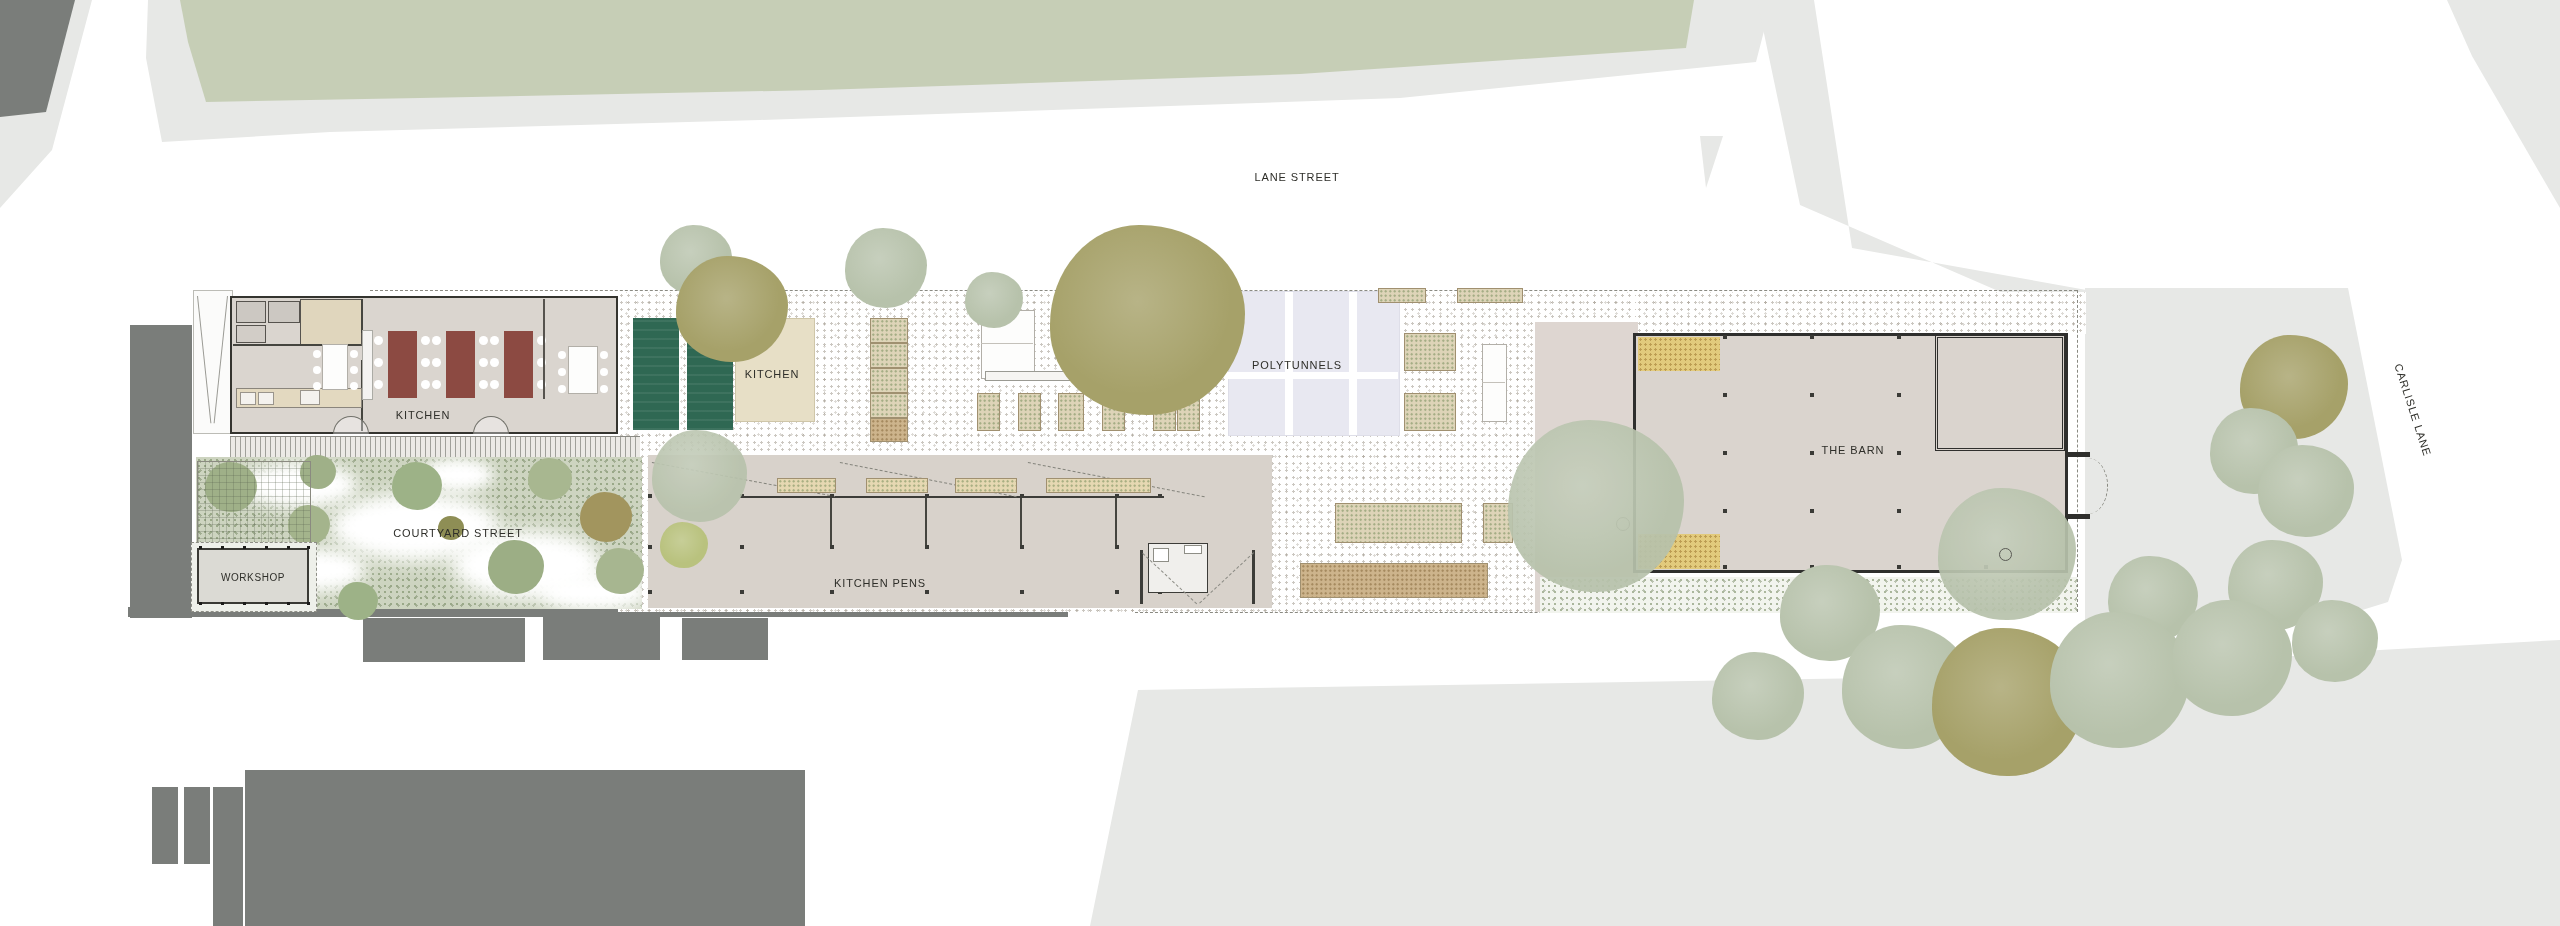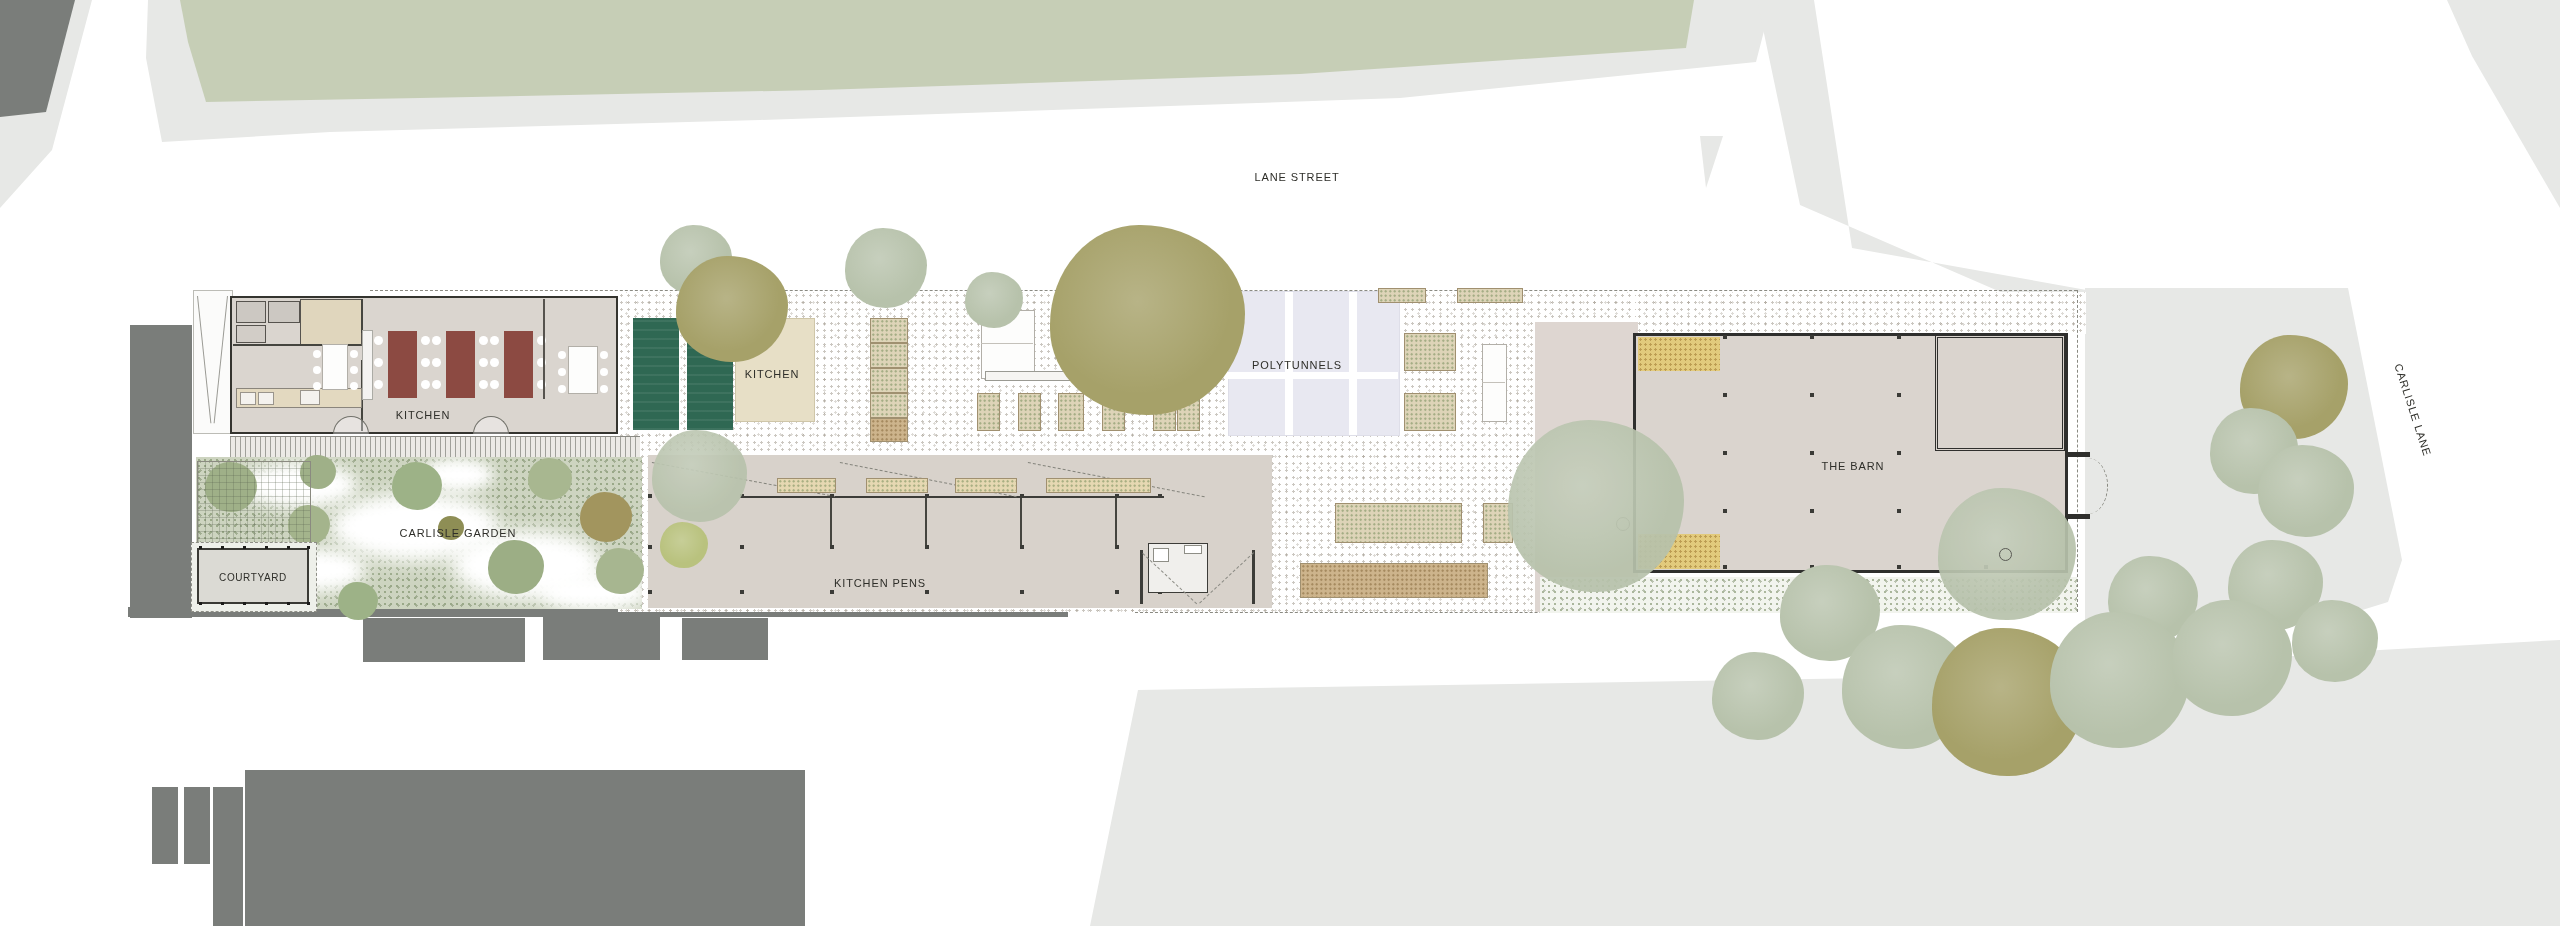--- a/index.html
+++ b/index.html
@@ -124,29 +124,29 @@
   <div class="shrub" style="left:288px;top:505px;width:42px;height:40px;background:#a4b48c;"></div>
   <div class="shrub" style="left:392px;top:462px;width:50px;height:48px;background:#9db287;"></div>
   <div class="shrub" style="left:528px;top:458px;width:44px;height:42px;background:#a8b790;"></div>
   <div class="shrub" style="left:580px;top:492px;width:52px;height:50px;background:#a2955e;"></div>
   <div class="shrub" style="left:488px;top:540px;width:56px;height:54px;background:#9cae85;"></div>
   <div class="shrub" style="left:596px;top:548px;width:48px;height:46px;background:#a7b690;"></div>
   <div class="shrub" style="left:338px;top:582px;width:40px;height:38px;background:#9db287;"></div>
   <div class="shrub" style="left:228px;top:548px;width:34px;height:32px;background:#a4b48c;"></div>
   <div class="shrub" style="left:438px;top:516px;width:26px;height:24px;background:#8e8e55;"></div>
   <div class="shrub" style="left:300px;top:455px;width:36px;height:34px;background:#9fb088;"></div>
-  <div class="label" style="left:458px;top:533px;">CARLISLE GARDEN</div>
+  <div class="label" style="left:458px;top:533px;">COURTYARD STREET</div>
 
   <div class="abs" style="left:197px;top:461px;width:112px;height:84px;border:1px solid #8a8a80;
        background-image:repeating-linear-gradient(0deg,rgba(90,100,80,.28) 0 1px,transparent 1px 7px),repeating-linear-gradient(90deg,rgba(90,100,80,.28) 0 1px,transparent 1px 7px);"></div>
 
   <div class="abs" style="left:191px;top:542px;width:124px;height:68px;border:1px dashed #8e8e86;background:#eef0ea;"></div>
   <div class="abs" style="left:197px;top:548px;width:112px;height:56px;background:#dbdad4;border:2px solid #3a3a35;box-sizing:border-box;"></div>
   <div class="dots" style="left:199px;top:546px;width:3px;height:3px;box-shadow:22px 0 #1c1c1a,44px 0 #1c1c1a,66px 0 #1c1c1a,88px 0 #1c1c1a,108px 0 #1c1c1a,0 56px #1c1c1a,22px 56px #1c1c1a,44px 56px #1c1c1a,66px 56px #1c1c1a,88px 56px #1c1c1a,108px 56px #1c1c1a;background:#1c1c1a;"></div>
-  <div class="label sm" style="left:253px;top:577px;">COURTYARD</div>
+  <div class="label sm" style="left:253px;top:577px;">WORKSHOP</div>
 
   <div class="abs" style="left:633px;top:318px;width:46px;height:112px;background:var(--gpanel);background-image:repeating-linear-gradient(0deg,rgba(255,255,255,.07) 0 2px,transparent 2px 9px);"></div>
   <div class="abs" style="left:687px;top:318px;width:46px;height:112px;background:var(--gpanel);background-image:repeating-linear-gradient(0deg,rgba(255,255,255,.07) 0 2px,transparent 2px 9px);"></div>
   <div class="abs" style="left:735px;top:318px;width:78px;height:102px;background:var(--beige);border:1px solid #cfc6a8;"></div>
   <div class="label" style="left:772px;top:374px;">KITCHEN</div>
 
   <div class="bed" style="left:870px;top:318px;width:36px;height:23px;"></div>
   <div class="bed" style="left:870px;top:343px;width:36px;height:23px;"></div>
   <div class="bed" style="left:870px;top:368px;width:36px;height:23px;"></div>
   <div class="bed" style="left:870px;top:393px;width:36px;height:23px;"></div>
@@ -202,21 +202,21 @@
   <div class="abs" style="left:1252px;top:550px;width:3px;height:54px;background:#3c3c38;"></div>
   <div class="dashline" style="left:1143px;top:553px;width:74px;transform:rotate(43deg);border-color:#8b8b84;"></div>
   <div class="dashline" style="left:1254px;top:553px;width:74px;transform:rotate(137deg);border-color:#8b8b84;"></div>
 
   <div class="abs" style="left:1535px;top:322px;width:103px;height:290px;background:var(--pink);"></div>
   <div class="abs" style="left:1633px;top:333px;width:435px;height:240px;background:#dad4ce;border:3px solid #2f2f2d;box-sizing:border-box;"></div>
   <div class="abs" style="left:1638px;top:337px;width:82px;height:34px;background-color:var(--straw);background-image:radial-gradient(circle, rgba(150,110,40,.5) 1px, transparent 1.3px);background-size:5px 5px;"></div>
   <div class="abs" style="left:1638px;top:534px;width:82px;height:35px;background-color:var(--straw);background-image:radial-gradient(circle, rgba(150,110,40,.5) 1px, transparent 1.3px);background-size:5px 5px;"></div>
   <div class="abs" style="left:1935px;top:335px;width:130px;height:116px;border:3px double #2f2f2d;box-sizing:border-box;"></div>
   <div class="dots" style="left:1723px;top:335px;width:4px;height:4px;background:#3a3a36;box-shadow:87px 0 #3a3a36,174px 0 #3a3a36,0 58px #3a3a36,87px 58px #3a3a36,174px 58px #3a3a36,0 116px #3a3a36,87px 116px #3a3a36,174px 116px #3a3a36,0 174px #3a3a36,87px 174px #3a3a36,174px 174px #3a3a36,0 230px #3a3a36,87px 230px #3a3a36,174px 230px #3a3a36,261px 230px #3a3a36;"></div>
-  <div class="label" style="left:1853px;top:466px;">THE BARN</div>
+  <div class="label" style="left:1853px;top:450px;">THE BARN</div>
   <div class="abs" style="left:2068px;top:452px;width:22px;height:5px;background:#2f2f2d;"></div>
   <div class="abs" style="left:2068px;top:514px;width:22px;height:5px;background:#2f2f2d;"></div>
   <div class="abs" style="left:2069px;top:458px;width:38px;height:56px;border-right:1.5px dashed #84847c;border-radius:0 50% 50% 0/0 50% 50% 0;"></div>
   <div class="abs" style="left:1616px;top:517px;width:12px;height:12px;border:1.5px solid #5a5a54;border-radius:50%;background:transparent;"></div>
 
   <div class="abs greenspeck" style="left:1540px;top:577px;width:537px;height:36px;background-color:#f2f4ee;"></div>
 
   <div class="tree sage" style="left:660px;top:225px;width:72px;height:70px;"></div>
   <div class="tree olive" style="left:676px;top:256px;width:112px;height:106px;"></div>
   <div class="tree sage" style="left:845px;top:228px;width:82px;height:80px;"></div>

